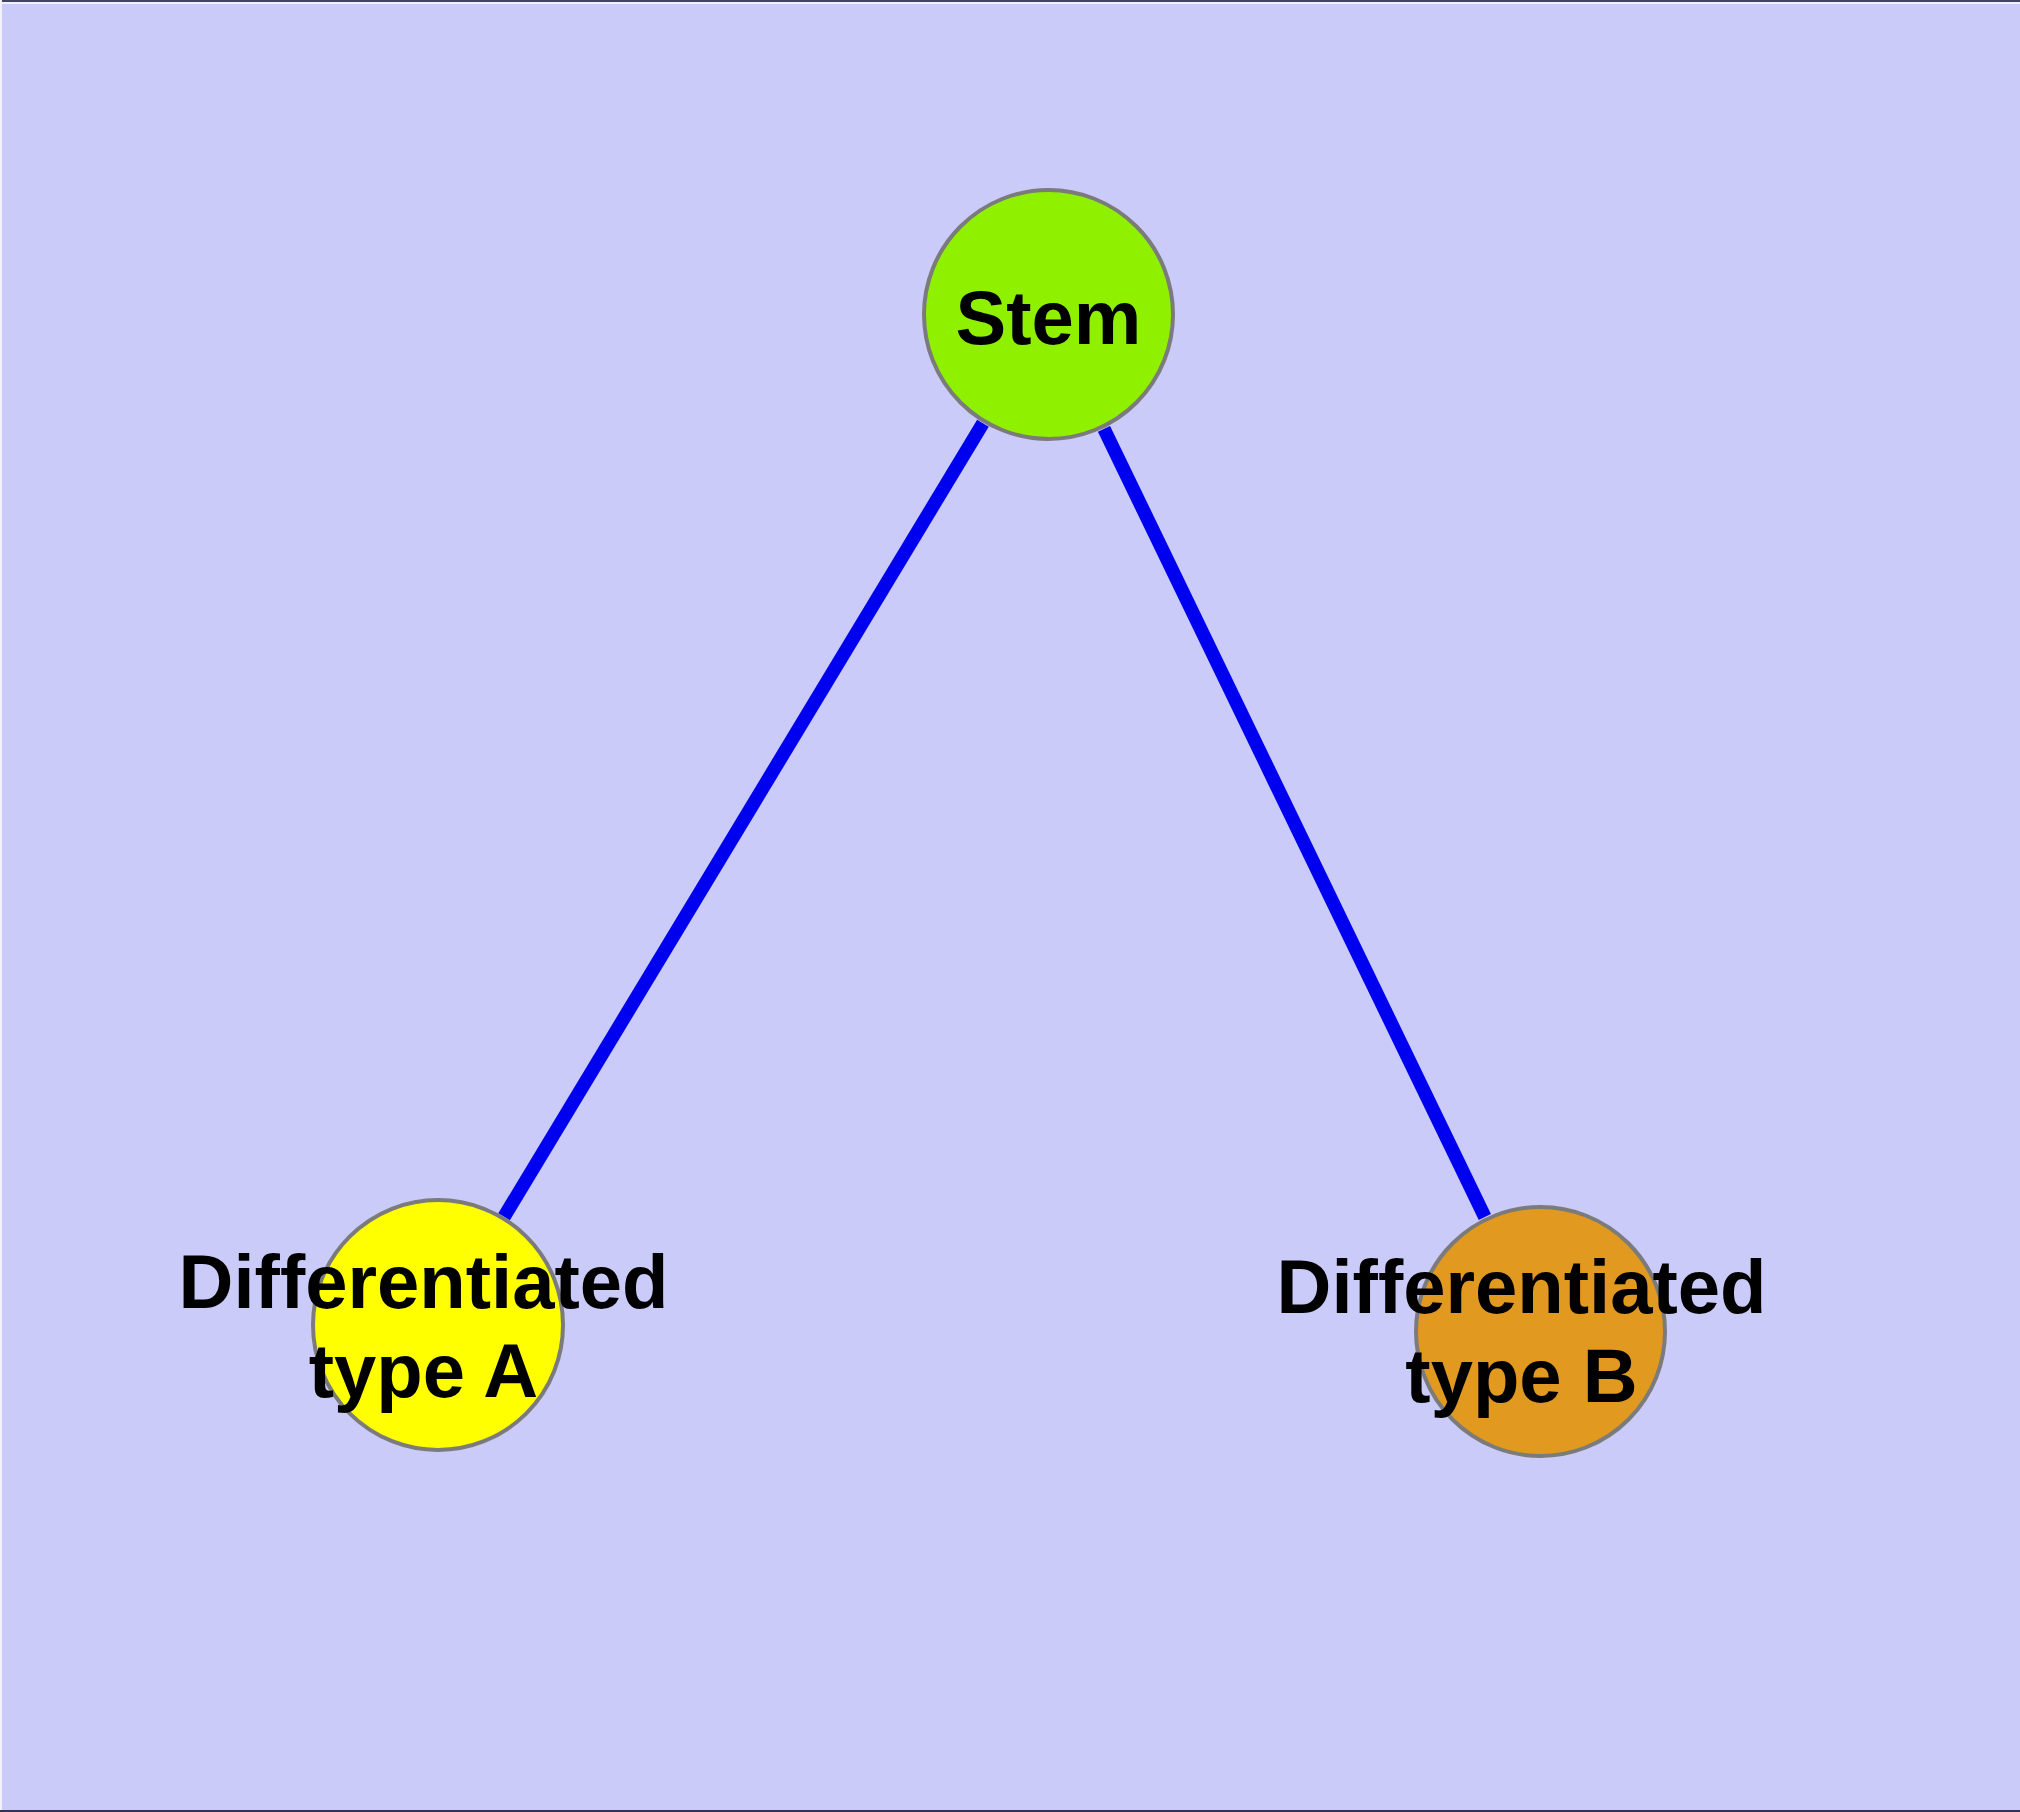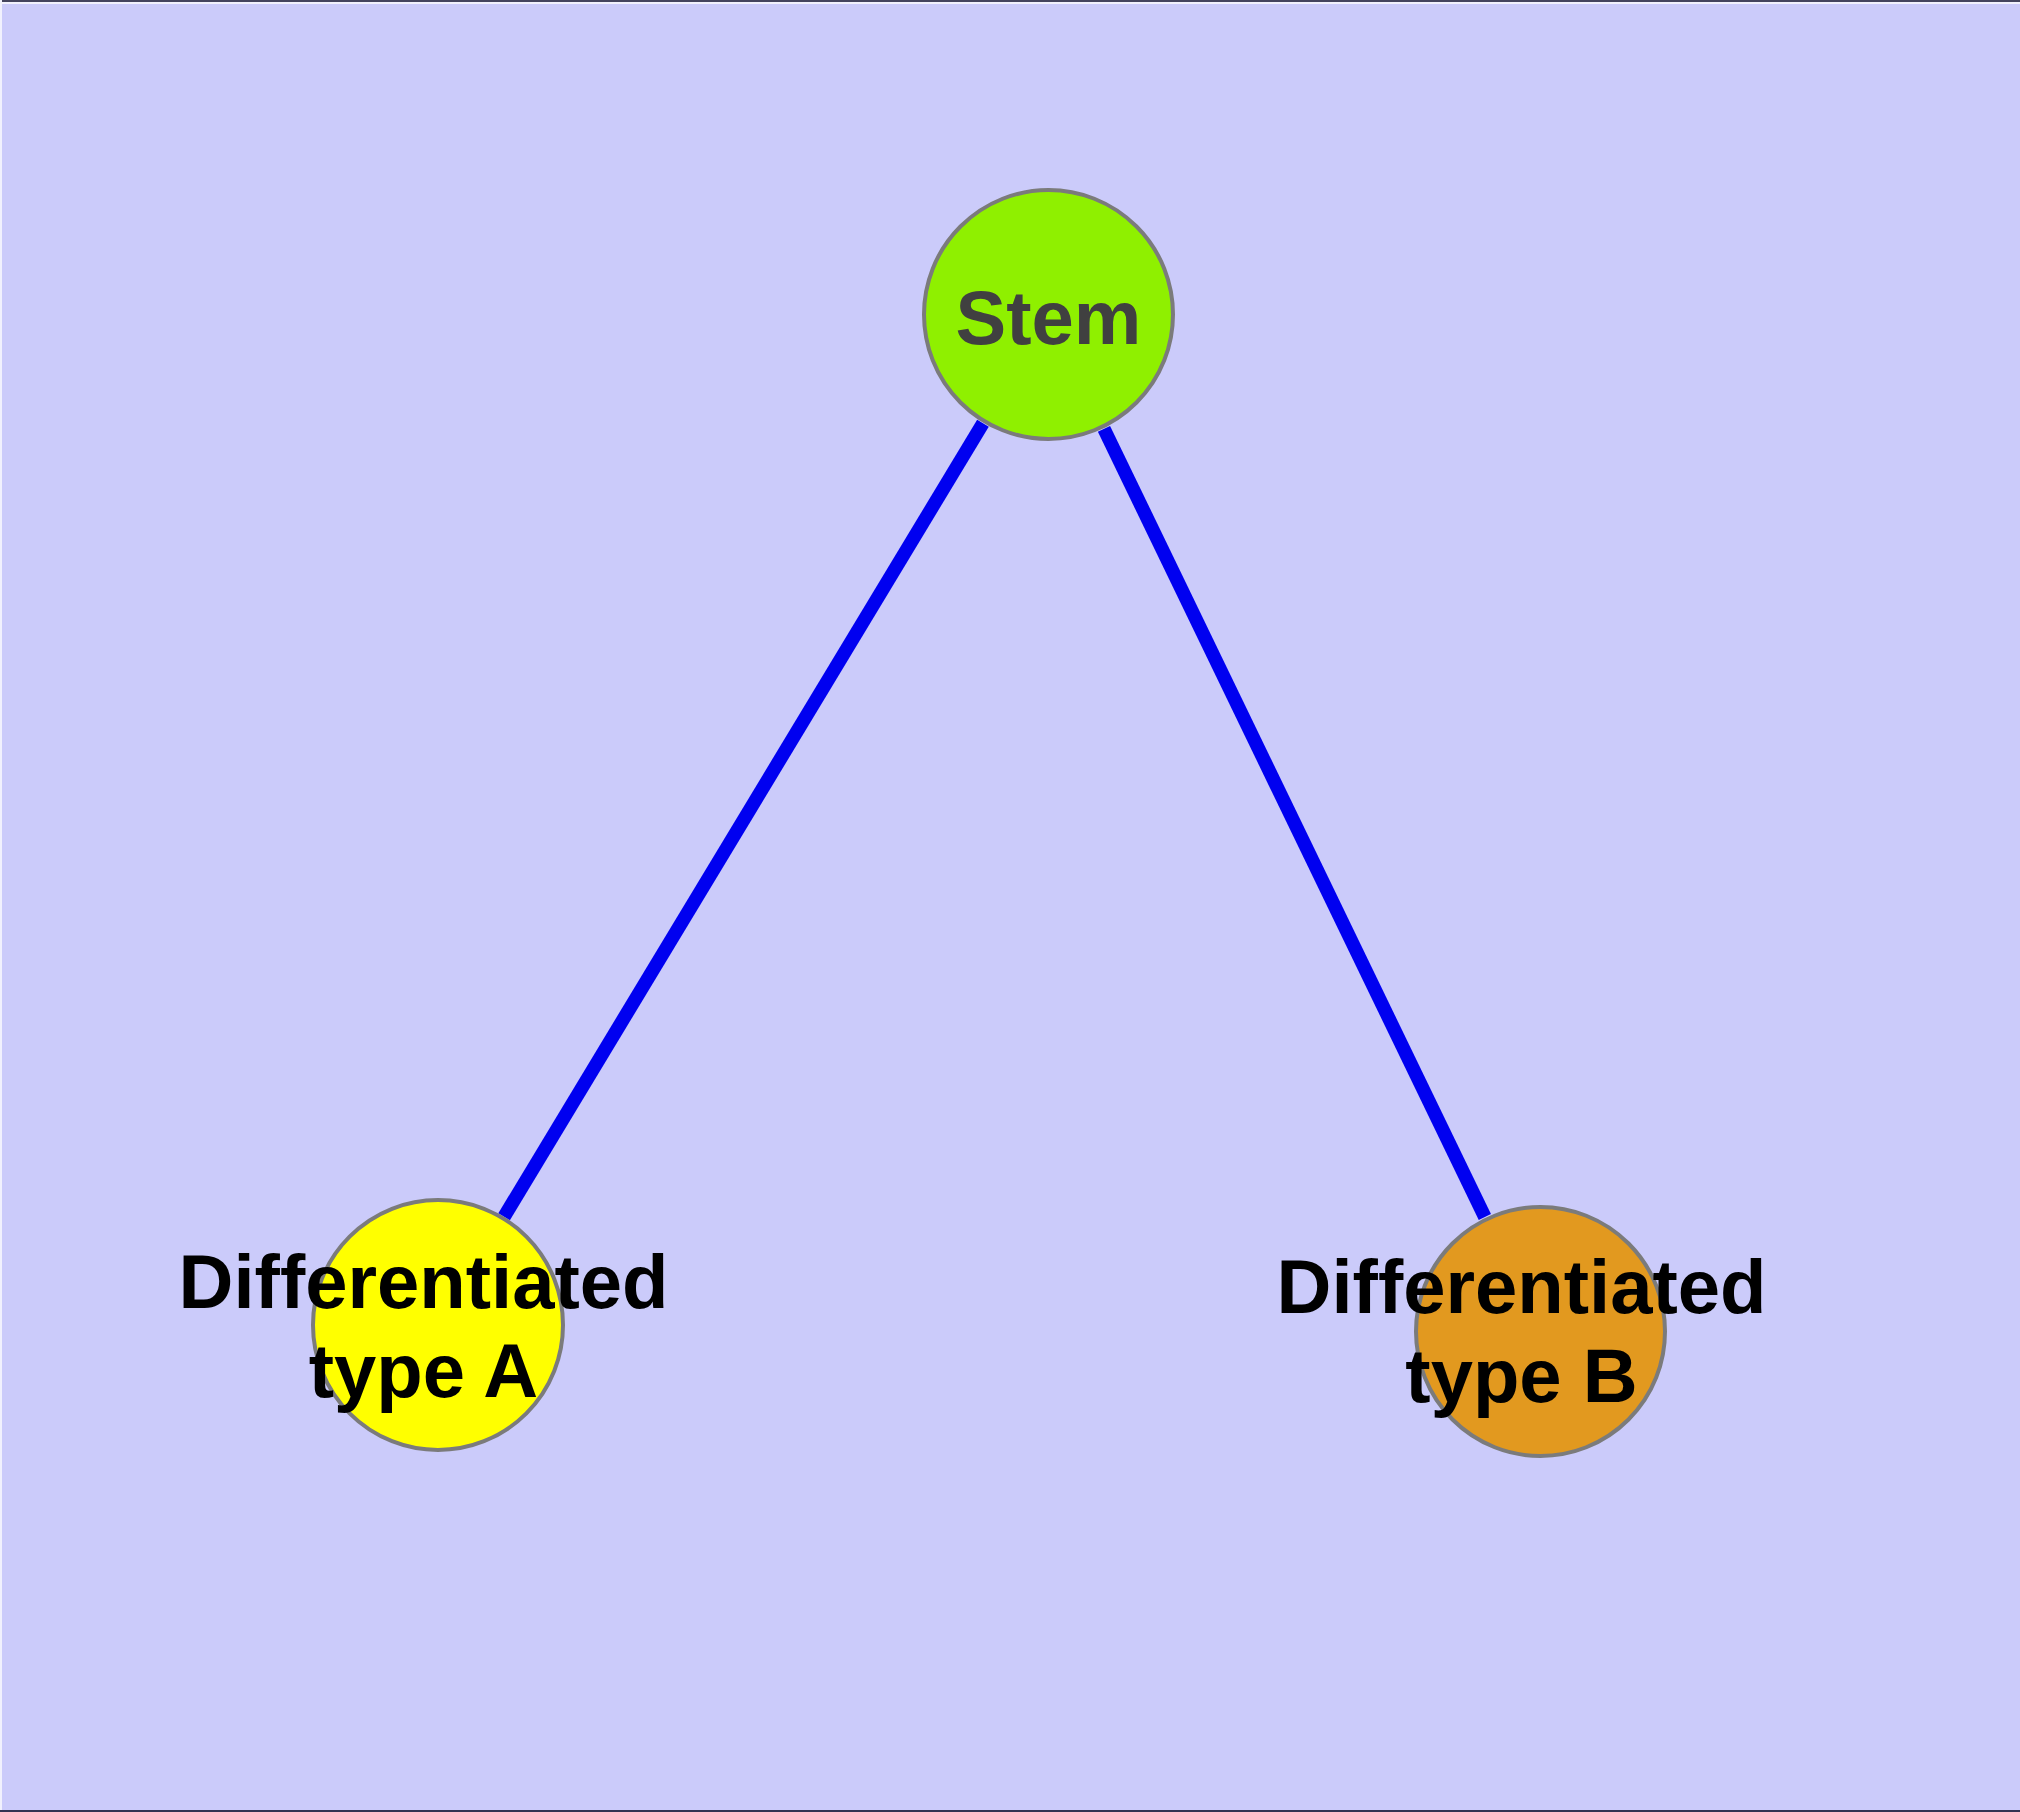--- a/index.html
+++ b/index.html
@@ -56,21 +56,21 @@
 
   <svg class="edges-layer" viewBox="0 0 2384 2138" width="2021" height="1812">
     <line x1="1159.5" y1="499.4" x2="594.5" y2="1435.6" stroke-width="16" style="stroke: rgb(0, 0, 240);"></line>
     <line x1="1302.3" y1="506.0" x2="1751.7" y2="1436.0" stroke-width="16" style="stroke: rgb(0, 0, 240);"></line>
   </svg>
 
   <div class="node node-stem" style="background-color: rgb(143, 240, 0); border-color: rgb(123, 123, 123);"></div>
   <div class="node node-type-a" style="background-color: rgb(255, 255, 0); border-color: rgb(123, 123, 123);"></div>
   <div class="node node-type-b" style="background-color: rgb(226, 153, 31); border-color: rgb(123, 123, 123);"></div>
 
-  <div class="node-label label-stem" style="color: #404040;">Stem</div>
+  <div class="node-label label-stem" style="color: #000000;">Stem</div>
   <div class="node-label label-type-a" style="color: rgb(0, 0, 0);">Differentiated
 type A</div>
   <div class="node-label label-type-b" style="color: rgb(0, 0, 0);">Differentiated
 type B</div>
 
   <div class="border-strip border-top" style="background-color: rgb(68, 68, 94);"></div>
   <div class="border-strip border-top-inner" style="background-color: rgb(241, 241, 253);"></div>
   <div class="border-strip border-left" style="background-color: rgb(241, 241, 253);"></div>
   <div class="border-strip border-bottom" style="background-color: rgb(51, 51, 82);"></div>
 

